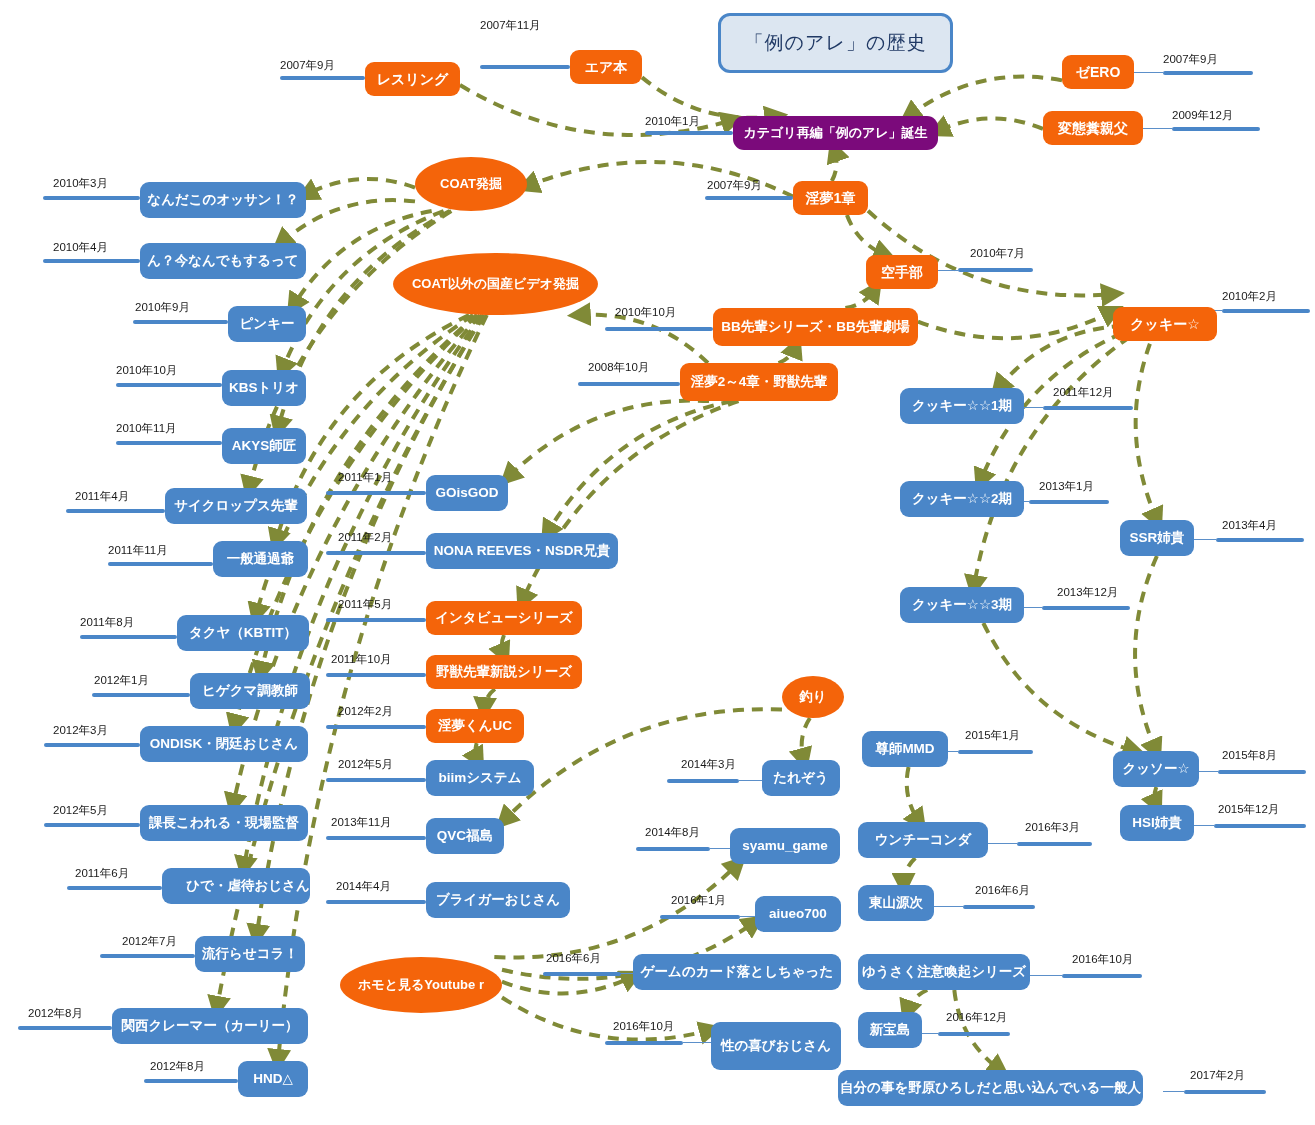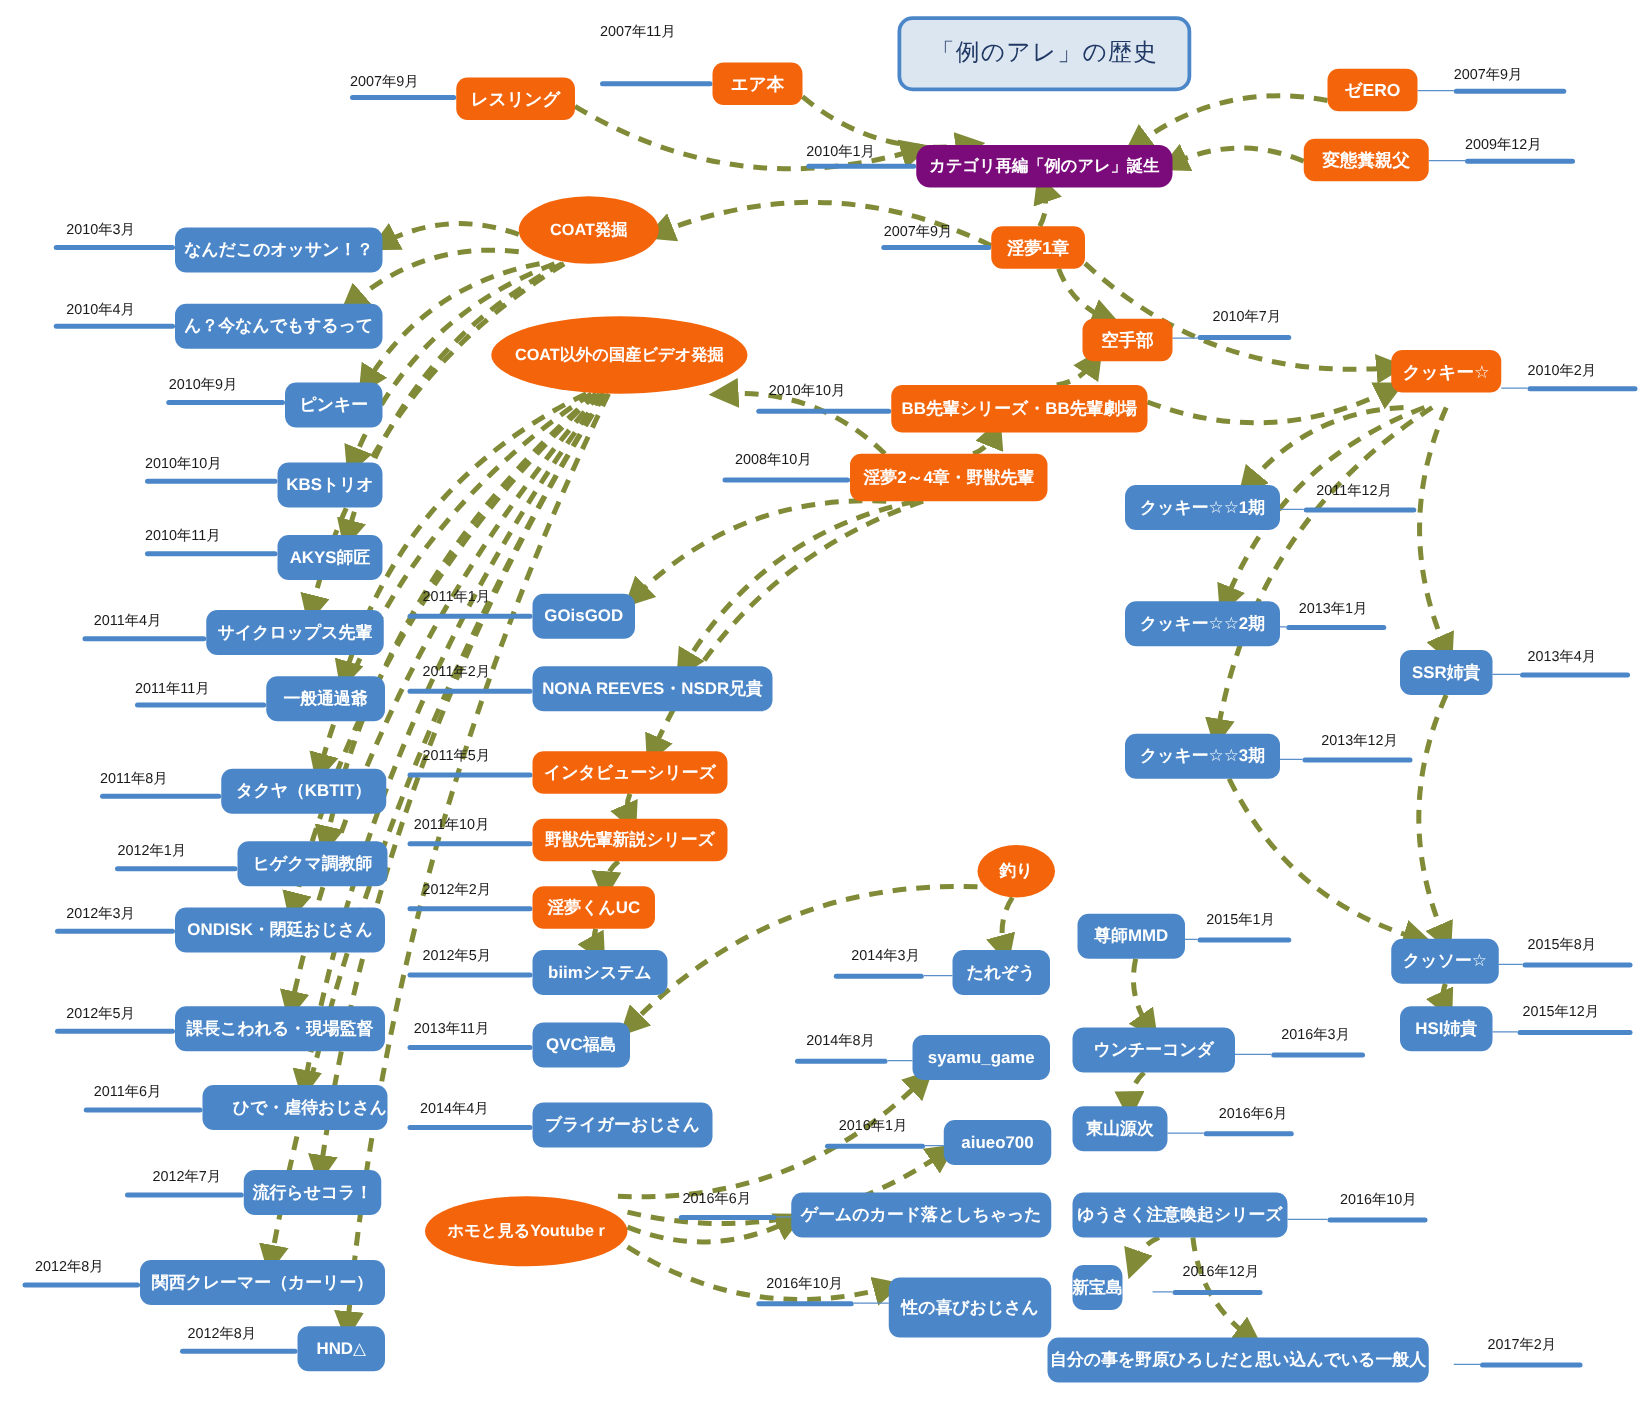--- a/index.html
+++ b/index.html
@@ -164,32 +164,32 @@
       <div class="node orange" style="left: 426px; top: 655px; width: 156px; height: 34px; font-size: 13.5px;">野獣先輩新説シリーズ</div>
       <div class="node orange" style="left: 426px; top: 709px; width: 98px; height: 34px; font-size: 13.5px;">淫夢くんUC</div>
       <div class="node blue" style="left: 426px; top: 760px; width: 108px; height: 36px; font-size: 13.5px;">biimシステム</div>
       <div class="node blue" style="left: 426px; top: 818px; width: 78px; height: 36px; font-size: 13.5px;">QVC福島</div>
       <div class="node blue" style="left: 426px; top: 882px; width: 144px; height: 36px; font-size: 13.5px;">ブライガーおじさん</div>
       <div class="node ellipse" style="left: 340px; top: 957px; width: 162px; height: 56px; font-size: 13px;">ホモと見るYoutube r</div>
       <div class="node orange" style="left: 793px; top: 181px; width: 75px; height: 34px; font-size: 14px;">淫夢1章</div>
       <div class="node orange" style="left: 866px; top: 255px; width: 72px; height: 34px; font-size: 14px;">空手部</div>
       <div class="node orange" style="left: 713px; top: 308px; width: 205px; height: 38px; font-size: 13.5px;">BB先輩シリーズ・BB先輩劇場</div>
       <div class="node orange" style="left: 680px; top: 363px; width: 158px; height: 38px; font-size: 13.5px;">淫夢2～4章・野獣先輩</div>
-      <div class="node orange" style="left: 1113px; top: 280px; width: 88px; height: 34px; font-size: 14px;">クッキー☆</div>
+      <div class="node orange" style="left: 1113px; top: 307px; width: 104px; height: 34px; font-size: 14px;">クッキー☆</div>
       <div class="node blue" style="left: 900px; top: 388px; width: 124px; height: 36px; font-size: 13.5px;">クッキー☆☆1期</div>
       <div class="node blue" style="left: 900px; top: 481px; width: 124px; height: 36px; font-size: 13.5px;">クッキー☆☆2期</div>
       <div class="node blue" style="left: 900px; top: 587px; width: 124px; height: 36px; font-size: 13.5px;">クッキー☆☆3期</div>
       <div class="node blue" style="left: 1120px; top: 520px; width: 74px; height: 36px; font-size: 13.5px;">SSR姉貴</div>
       <div class="node blue" style="left: 1113px; top: 751px; width: 86px; height: 36px; font-size: 13.5px;">クッソー☆</div>
       <div class="node blue" style="left: 1120px; top: 805px; width: 74px; height: 36px; font-size: 13.5px;">HSI姉貴</div>
       <div class="node blue" style="left: 862px; top: 731px; width: 86px; height: 36px; font-size: 13.5px;">尊師MMD</div>
       <div class="node blue" style="left: 858px; top: 822px; width: 130px; height: 36px; font-size: 13.5px;">ウンチーコンダ</div>
       <div class="node blue" style="left: 858px; top: 885px; width: 76px; height: 36px; font-size: 13.5px;">東山源次</div>
       <div class="node blue" style="left: 858px; top: 954px; width: 172px; height: 36px; font-size: 13.5px;">ゆうさく注意喚起シリーズ</div>
-      <div class="node blue" style="left: 858px; top: 1012px; width: 40px; height: 36px; font-size: 13.5px;">新宝島</div>
+      <div class="node blue" style="left: 858px; top: 1012px; width: 64px; height: 36px; font-size: 13.5px;">新宝島</div>
       <div class="node blue" style="left: 838px; top: 1070px; width: 305px; height: 36px; font-size: 13.5px;">自分の事を野原ひろしだと思い込んでいる一般人</div>
       <div class="node ellipse" style="left: 782px; top: 676px; width: 62px; height: 42px; font-size: 13.5px;">釣り</div>
       <div class="node blue" style="left: 762px; top: 760px; width: 78px; height: 36px; font-size: 13.5px;">たれぞう</div>
       <div class="node blue" style="left: 730px; top: 828px; width: 110px; height: 36px; font-size: 13.5px;">syamu_game</div>
       <div class="node blue" style="left: 755px; top: 896px; width: 86px; height: 36px; font-size: 13.5px;">aiueo700</div>
       <div class="node blue" style="left: 633px; top: 954px; width: 208px; height: 36px; font-size: 13.5px;">ゲームのカード落としちゃった</div>
       <div class="node blue" style="left: 711px; top: 1022px; width: 130px; height: 48px; font-size: 13.5px; font-family: Liberation Serif, serif;">性の喜びおじさん</div>
     </div>
   <div id="dates-layer">
       <div class="datelabel" style="left: 280px; top: 58px;">2007年9月</div>

